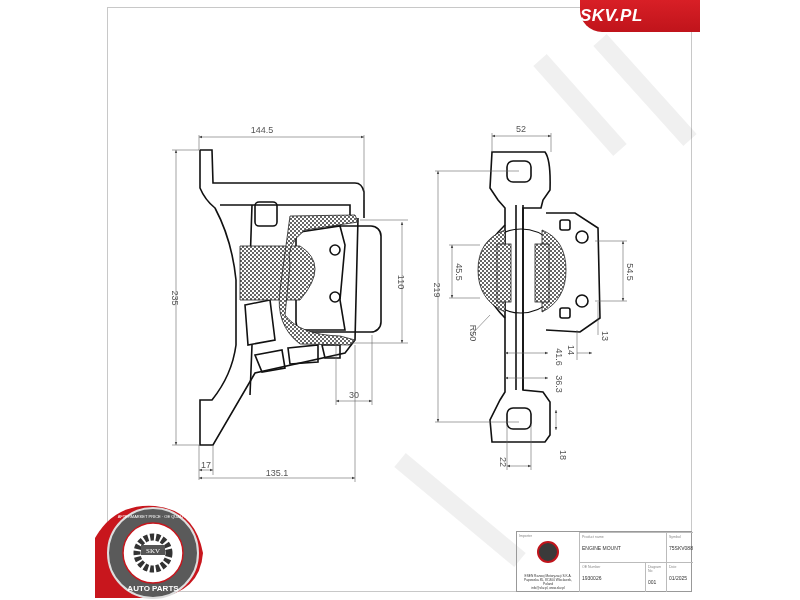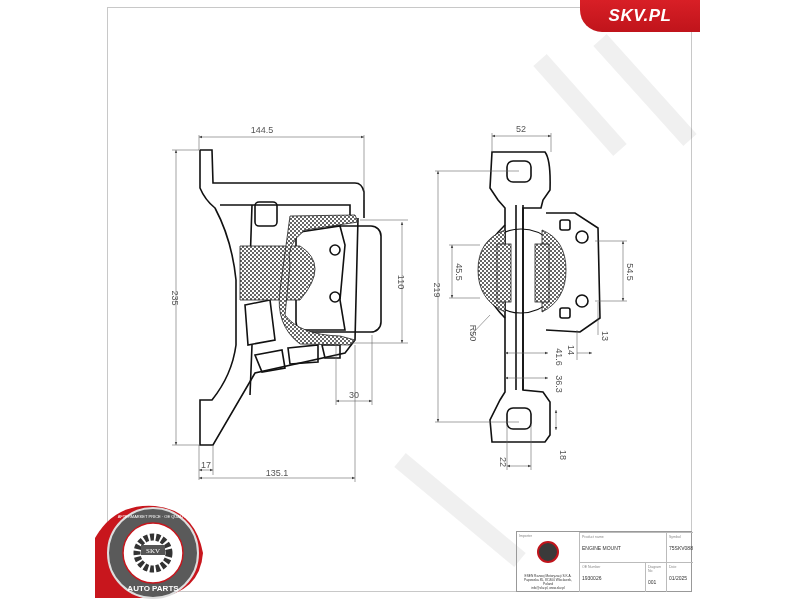--- a/index.html
+++ b/index.html
@@ -1,18 +1,18 @@
 <!DOCTYPE html>
 <html><head>
 <meta charset="utf-8">
 <style>
   html,body{margin:0;padding:0;background:#fff;}
   body{width:800px;height:600px;position:relative;overflow:hidden;font-family:"Liberation Sans",sans-serif;}
   .frame{position:absolute;left:107px;top:7px;width:585px;height:585px;border:1px solid #c8c8c8;box-sizing:border-box;}
-  .banner{position:absolute;left:580px;top:0;width:120px;height:32px;background:linear-gradient(#d81f26,#c0141b);border-bottom-left-radius:22px;display:flex;align-items:center;justify-content:center;}
+  .banner{position:absolute;left:580px;top:0;width:120px;height:32px;background:linear-gradient(#d81f26,#c0141b);border-bottom-left-radius:22px;display:flex;align-items:center;justify-content:flex-start;}
   .banner span{color:#fff;font-weight:bold;font-style:italic;font-size:17px;letter-spacing:0.5px;font-family:"Liberation Sans",sans-serif;}
   svg.draw{position:absolute;left:0;top:0;}
   .dim{font-family:"Liberation Sans",sans-serif;font-size:9px;fill:#555;}
   .tb{position:absolute;left:516px;top:531px;width:176px;height:61px;border:1px solid #999;box-sizing:border-box;display:grid;grid-template-columns:62px 66px 21px 27px;grid-template-rows:30px 30px;font-size:4px;color:#555;}
   .tb .cell{border-left:1px solid #bbb;border-top:1px solid #bbb;position:relative;padding:2px;box-sizing:border-box;}
   .tb .lbl{font-size:3.5px;color:#888;display:block;}
   .tb .val{font-size:5px;color:#333;display:block;margin-top:6px;}
   .tb .imp{grid-row:1 / span 2;grid-column:1;border-left:none;border-top:none;text-align:center;}
   .tb .imp .addr{font-size:3.2px;color:#333;line-height:4px;position:absolute;bottom:2px;left:2px;right:2px;}
   .tb .imp .mini{width:22px;height:22px;border-radius:50%;background:#3a3a3a;border:2px solid #c0141b;margin:3px auto 0;box-sizing:border-box;}

